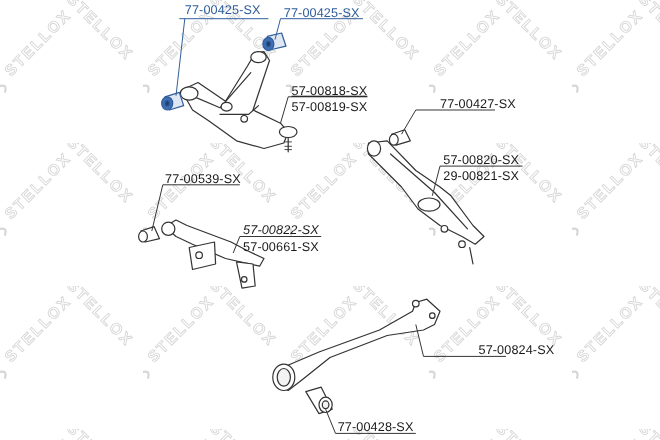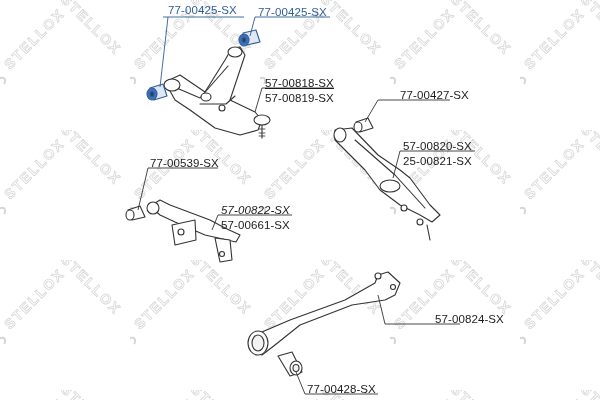--- a/index.html
+++ b/index.html
@@ -130,21 +130,21 @@
 
   <div class="label blue" style="left:168px; top:4px;">77-00425-SX</div>
   <div class="label blue" style="left:258px; top:6px;">77-00425-SX</div>
 
   <div class="label black" style="left:265px; top:77px;text-decoration:underline;">57-00818-SX</div>
   <div class="label black" style="left:265px; top:92px;">57-00819-SX</div>
 
   <div class="label black" style="left:400px; top:89px;">77-00427-SX</div>
 
   <div class="label black" style="left:403px; top:140px;">57-00820-SX</div>
-  <div class="label black" style="left:403px; top:155px;">25-00821-SX</div>
+  <div class="label black" style="left:403px; top:155px;">29-00821-SX</div>
 
   <div class="label black" style="left:150px; top:157px;">77-00539-SX</div>
 
   <div class="label black" style="left:221px; top:204px;font-style:italic;">57-00822-SX</div>
   <div class="label black" style="left:221px; top:219px;">57-00661-SX</div>
 
   <div class="label black" style="left:388px; top:313px;margin-left:47px;">57-00824-SX</div>
 
   <div class="label black" style="left:307px; top:383px;">77-00428-SX</div>
 </div>

